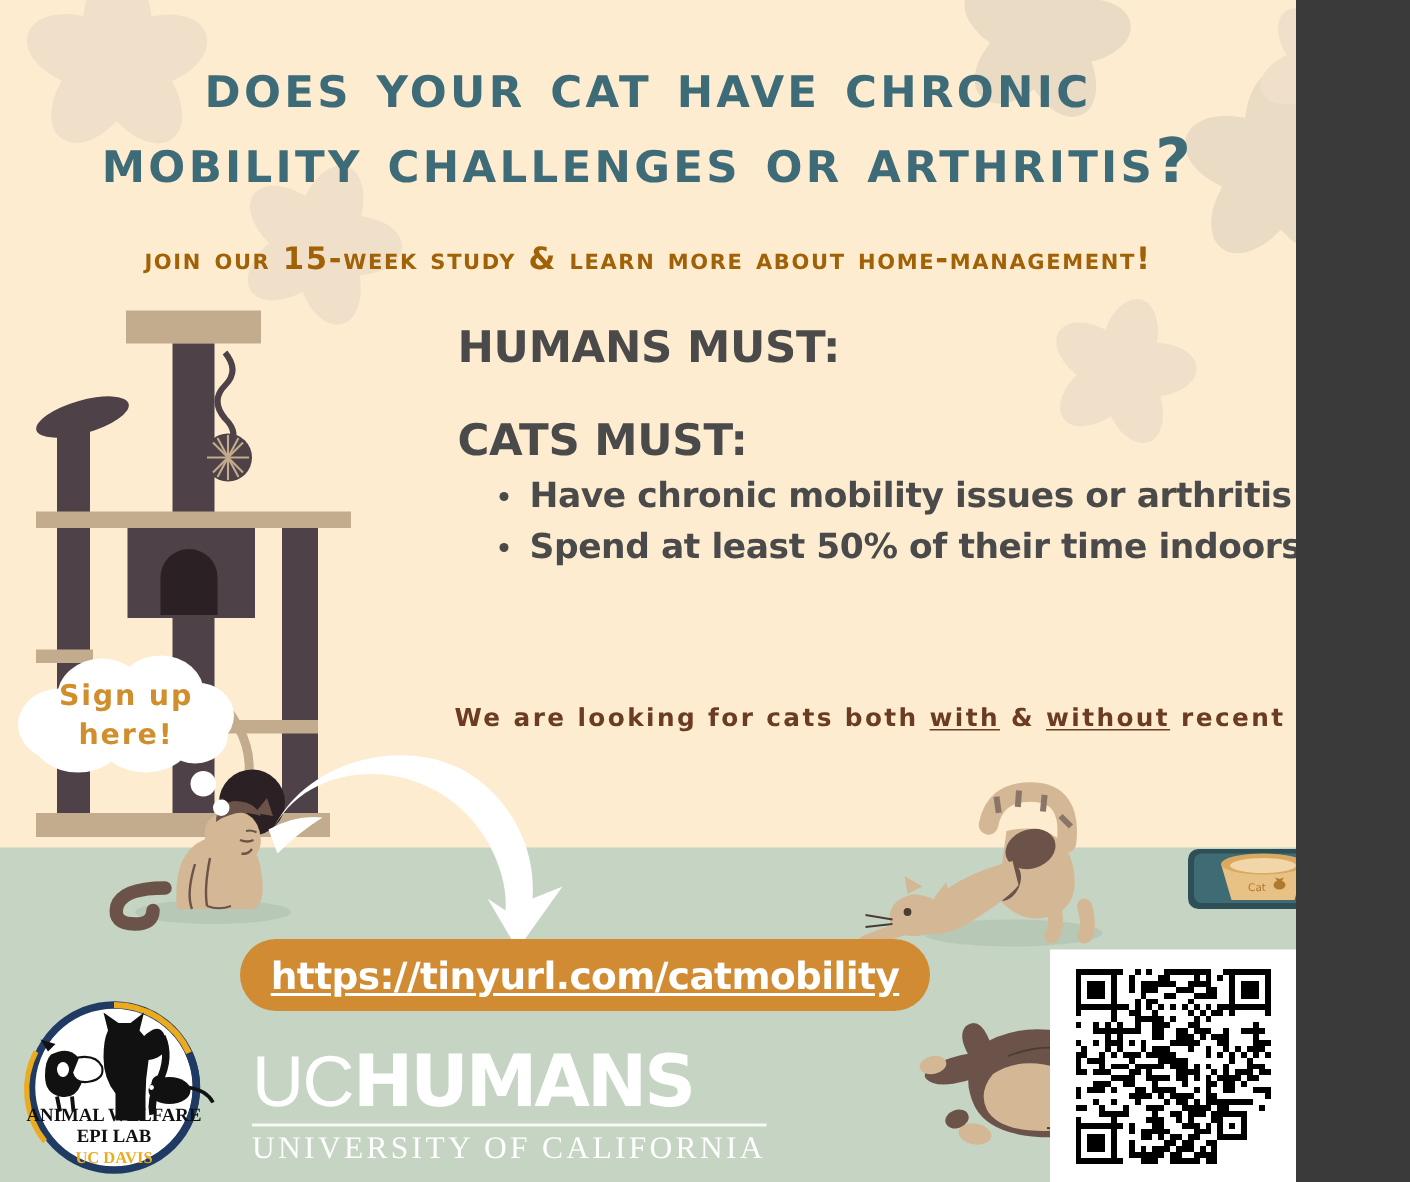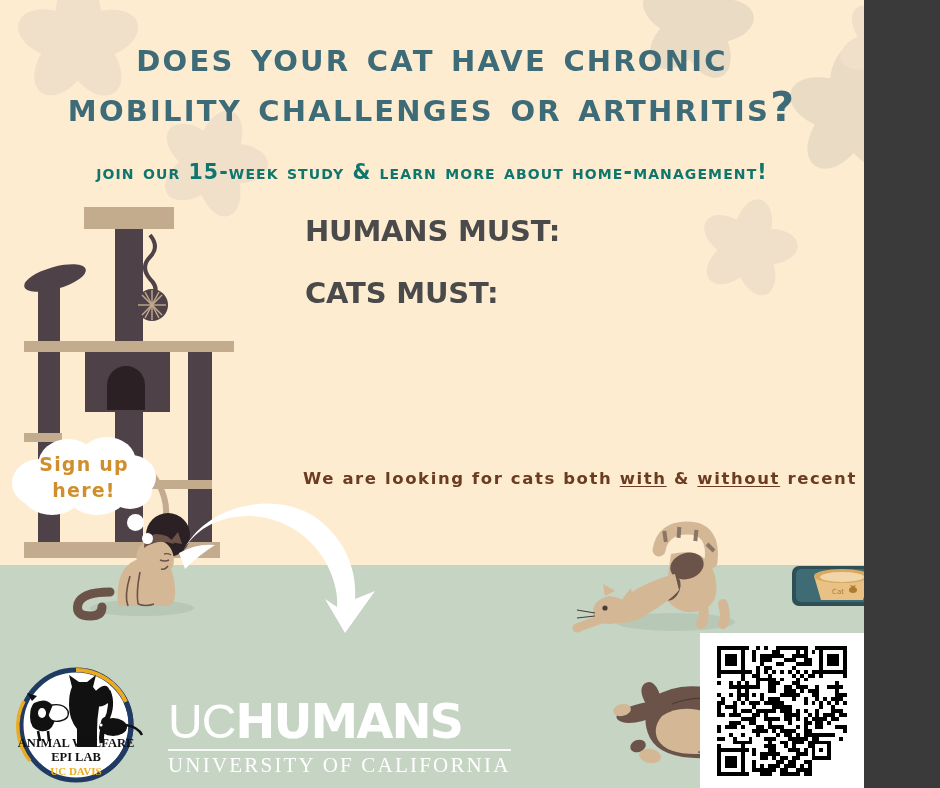--- a/index.html
+++ b/index.html
@@ -32,21 +32,21 @@
     font-weight:bold;
     font-size:41px;line-height:50px;
     letter-spacing:2.2px;
     font-variant:small-caps;
     text-transform:lowercase;
     z-index:6;
   }
   .headline .l2{font-size:41px;}
   .subhead{
     position:absolute;left:0;right:0;top:160px;text-align:center;
-    color:#0f766e;
+    color:#a16207;
     font-family:"DejaVu Sans",sans-serif;
     font-weight:bold;font-size:20.5px;letter-spacing:1.1px;
     font-variant:small-caps;text-transform:lowercase;
     z-index:6;
   }
 
   
   .reqs{position:absolute;left:305px;top:214px;width:580px;z-index:6;color:#4a4a4a;}
   .req-head{
     font-family:"DejaVu Sans",sans-serif;font-weight:bold;
@@ -364,20 +364,24 @@
     <path d="M96 92 q20 2 30 -4" stroke="#4a3c34" stroke-width="1.2" fill="none"></path>
   </svg>
 
   <div class="reqs">
     <div>
       <div class="req-head">HUMANS MUST:</div>
     </div>
     <div class="gap"></div>
     <div>
       <div class="req-head">CATS MUST:</div>
+      <ul class="req-list">
+        <li>Have chronic mobility issues or arthritis</li>
+        <li>Spend at least 50% of their time indoors</li>
+      </ul>
     </div>
   </div>
 
   <div class="note">
     <div><span>We are looking for cats both </span><u>with</u><span> &amp; </span><u>without</u><span> recent</span></div>
   </div>
 
   <div class="bubble">
     <div class="lobe" style="left:4px;top:22px;width:56px;height:48px;"></div>
     <div class="lobe" style="left:30px;top:2px;width:60px;height:52px;"></div>
@@ -387,20 +391,23 @@
     <div class="lobe" style="left:58px;top:32px;width:62px;height:46px;"></div>
     <div class="lobe" style="left:100px;top:34px;width:44px;height:38px;"></div>
     <div class="txt">
       <div>Sign up</div>
       <div>here!</div>
     </div>
   </div>
   <div class="dot1"></div>
   <div class="dot2"></div>
 
+  <div class="urlpill">
+    <span>https://tinyurl.com/catmobility</span>
+  </div>
 
   <svg class="lab" viewBox="0 0 140 120">
     <circle cx="68" cy="60" r="55" fill="#ffffff"></circle>
     <circle cx="68" cy="60" r="55" fill="none" stroke="#1f3a63" stroke-width="5"></circle>
     <path d="M68 5 a55 55 0 0 1 50 32" stroke="#ecab1f" stroke-width="4" fill="none"></path>
     <path d="M118 37 a55 55 0 0 1 -28 73" stroke="#1f3a63" stroke-width="5" fill="none"></path>
     <path d="M22 96 a55 55 0 0 1 -6 -60" stroke="#ecab1f" stroke-width="3.5" fill="none"></path>
     <circle cx="68" cy="60" r="50" fill="none" stroke="#ffffff" stroke-width="3"></circle>
 
     <g>

